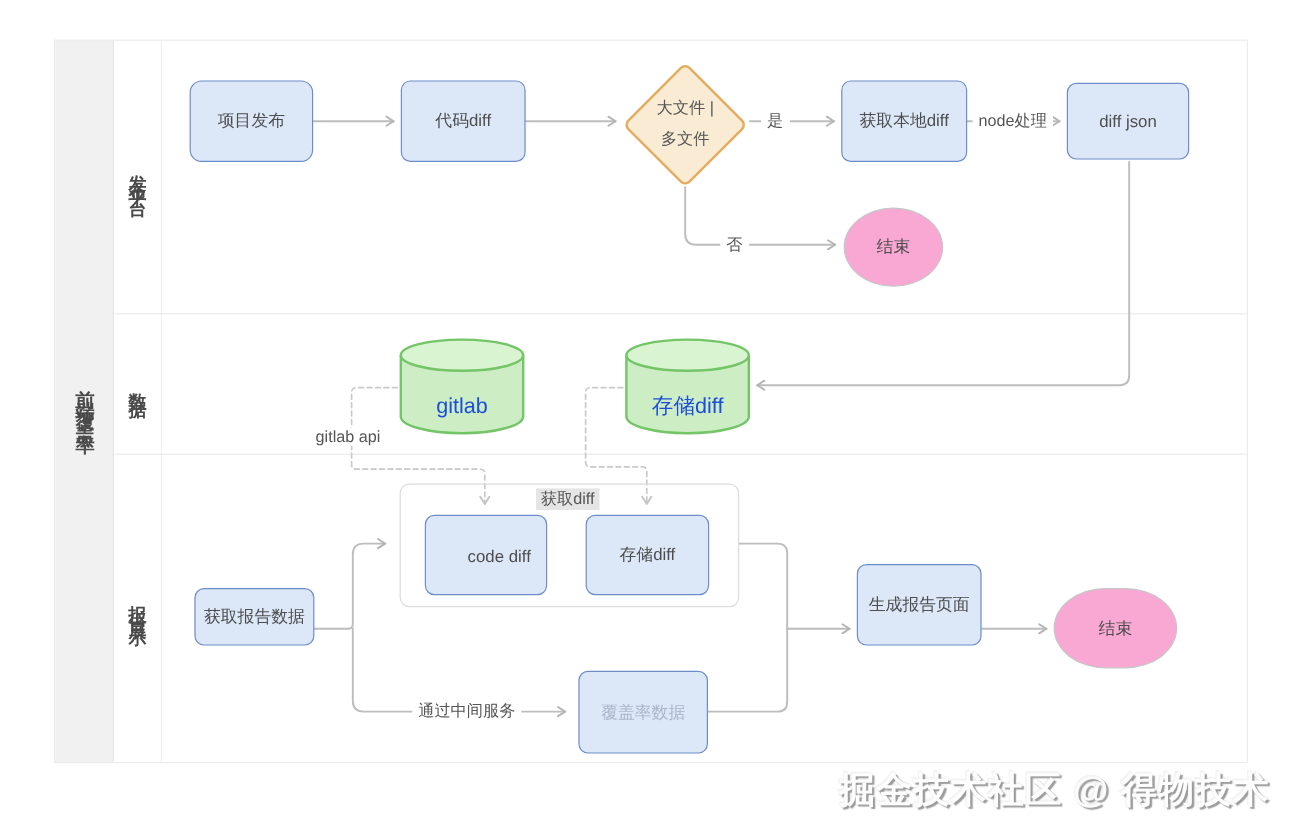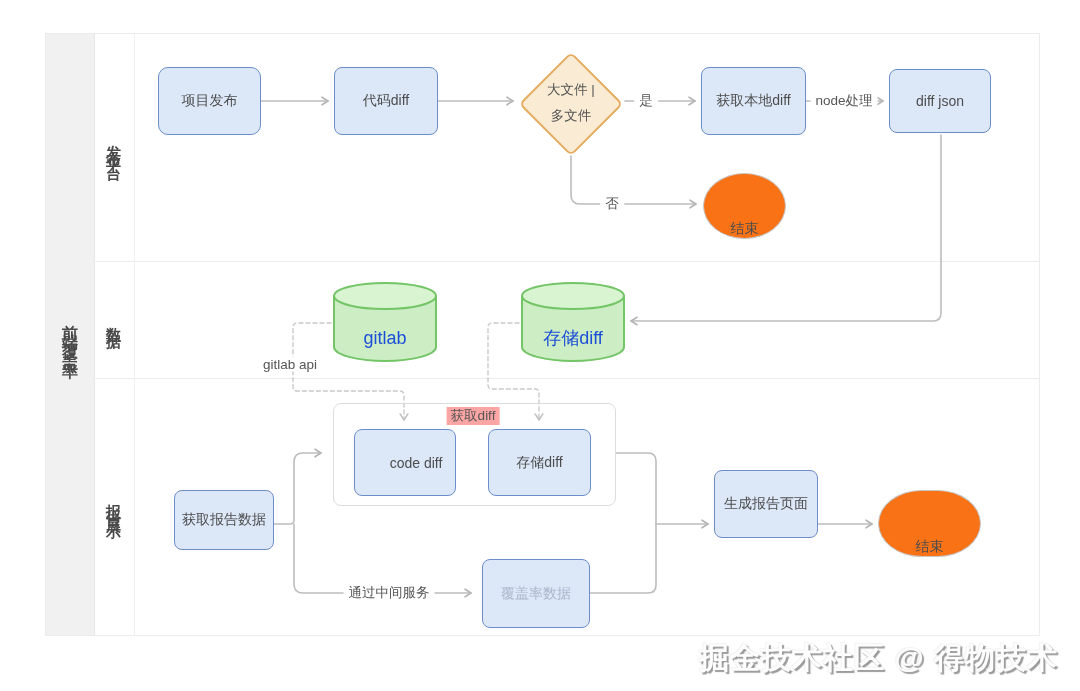--- a/index.html
+++ b/index.html
@@ -12,31 +12,31 @@
   .vtext{writing-mode:vertical-lr;text-orientation:upright;color:#4a4a4a;font-size:16px;
          font-weight:600;letter-spacing:9px;line-height:1;}
   .label-col-divider{position:absolute;left:88px;top:0;width:1px;height:100%;background:#f0f0f0;}
   .lane-divider{position:absolute;left:48px;right:0;height:1px;background:#ececec;}
   .lane-label{position:absolute;transform:translate(-50%,-50%);writing-mode:vertical-lr;
               text-orientation:upright;color:#4a4a4a;font-size:15px;font-weight:600;
               letter-spacing:7px;line-height:1;}
   .node{position:absolute;box-sizing:border-box;display:flex;align-items:center;justify-content:center;
         font-size:14px;color:#4d4d4d;text-align:center;}
   .process{background:#dce8f8;border:1.5px solid #6d8dc9;border-radius:8px;}
-  .terminator{background:#f97316;border:1.5px solid #c6c6c6;border-radius:50%;align-items:flex-end;}
+  .terminator{background:#f9a8d4;border:1.5px solid #c6c6c6;border-radius:50%;}
   .terminator.stadium{border-radius:44px / 34px;}
   .groupbox{border:1px solid #dcdcdc;border-radius:8px;background:transparent;}
   .faded{color:#aab6ca;}
   .diamond-shape{position:absolute;background:#faecd4;border:2px solid #e3ac5f;border-radius:6px;
                  transform:rotate(45deg);box-sizing:border-box;}
   .diamond-label{position:absolute;display:flex;flex-direction:column;align-items:center;
                  justify-content:center;font-size:13.5px;color:#555;line-height:1.5;}
   .edge-label{position:absolute;transform:translate(-50%,-50%);background:#ffffff;padding:0 5px;
               font-size:13.5px;color:#555;white-space:nowrap;}
-  .group-title{position:absolute;transform:translate(-50%,-50%);background:#fca5a5;padding:0 4px;
+  .group-title{position:absolute;transform:translate(-50%,-50%);background:#e5e5e5;padding:0 4px;
                font-size:13.5px;color:#555;white-space:nowrap;}
   .cyl{position:absolute;}
   .cyl svg{position:absolute;left:0;top:0;}
   .cyl .cyl-label{position:absolute;left:0;right:0;top:38%;bottom:0;display:flex;align-items:center;
                   justify-content:center;font-size:18px;color:#1d4ed8;}
   .connectors{position:absolute;left:0;top:0;pointer-events:none;}
   .watermark{position:absolute;top:638px;right:22px;font-size:30px;font-weight:bold;
              letter-spacing:1px;color:#fdfdfd;white-space:nowrap;
              text-shadow:2px 2px 1px #9b9b9b, -1px -1px 0 #f3f3f3, 0 0 1px #c9c9c9;}
 </style>
@@ -133,21 +133,21 @@
     <div class="node groupbox" style="left:287px;top:369px;width:283px;height:103px;"></div>
     <div class="group-title" style="left:427px;top:382px;">获取diff</div>
 
     <div class="node process" style="left:308px;top:395px;width:102px;height:67px;padding-left:22px;">
       <span>code diff</span>
     </div>
     <div class="node process" style="left:442px;top:395px;width:103px;height:67px;">
       <span>存储diff</span>
     </div>
 
-    <div class="node process" style="left:128px;top:456px;width:100px;height:60px;">
+    <div class="node process" style="left:116px;top:456px;width:100px;height:48px;">
       <span>获取报告数据</span>
     </div>
 
     <div class="node process" style="left:436px;top:525px;width:108px;height:69px;">
       <span class="faded">覆盖率数据</span>
     </div>
     <div class="edge-label" style="left:343px;top:559px;">通过中间服务</div>
 
     <div class="node process" style="left:668px;top:436px;width:104px;height:68px;">
       <span>生成报告页面</span>

